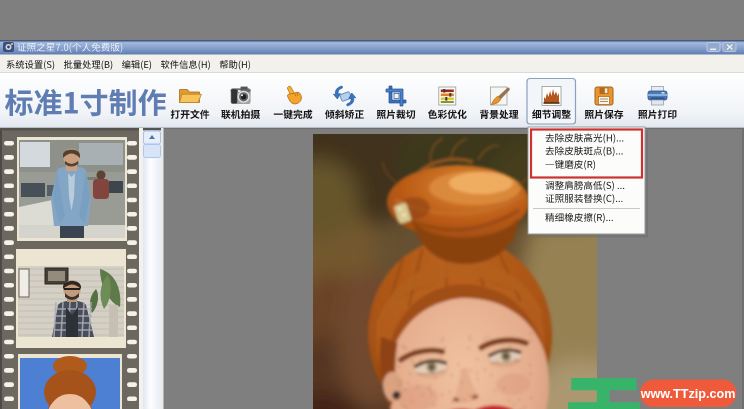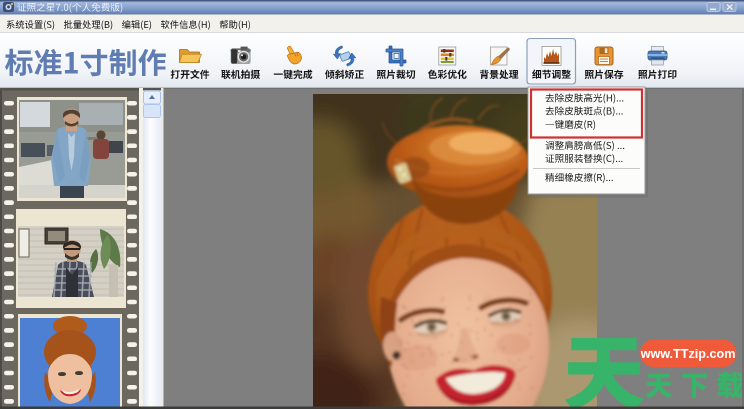--- a/index.html
+++ b/index.html
@@ -1,14 +1,14 @@
 <!DOCTYPE html>
 <html><head><meta charset="utf-8"><style>
 html,body{margin:0;padding:0;width:744px;height:409px;overflow:hidden;background:#7f7f7f;font-family:"Liberation Sans",sans-serif;}
-#root{position:absolute;inset:0;width:744px;height:360px;}
+#root{position:absolute;inset:0;width:744px;height:360px;margin-top:40px;}
 .abs{position:absolute;}
 </style></head><body>
 <div id="root">
     <svg class="abs" width="744" height="409" viewBox="0 0 744 409" style="left:0;top:0">
       <rect width="744" height="14.5" fill="#7e97c4"></rect>
       <rect width="744" height="14.5" fill="url(#tgrad)"></rect>
       <defs>
         <linearGradient id="tgrad" x1="0" y1="0" x2="0" y2="1">
           <stop offset="0" stop-color="#30426b"></stop>
           <stop offset="0.18" stop-color="#a2b8dc"></stop>

